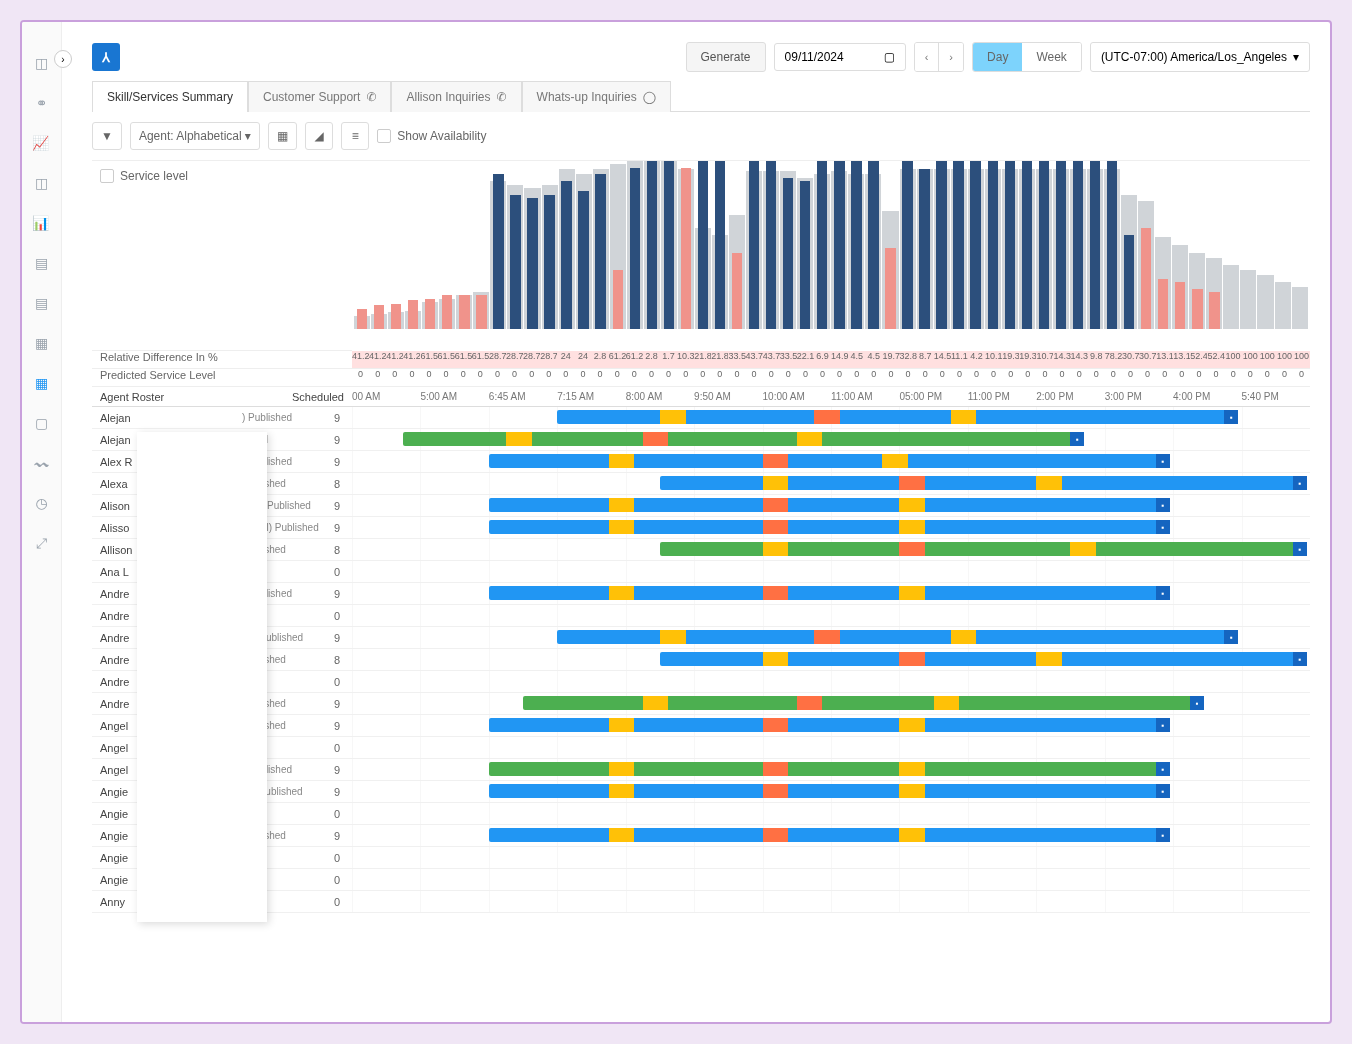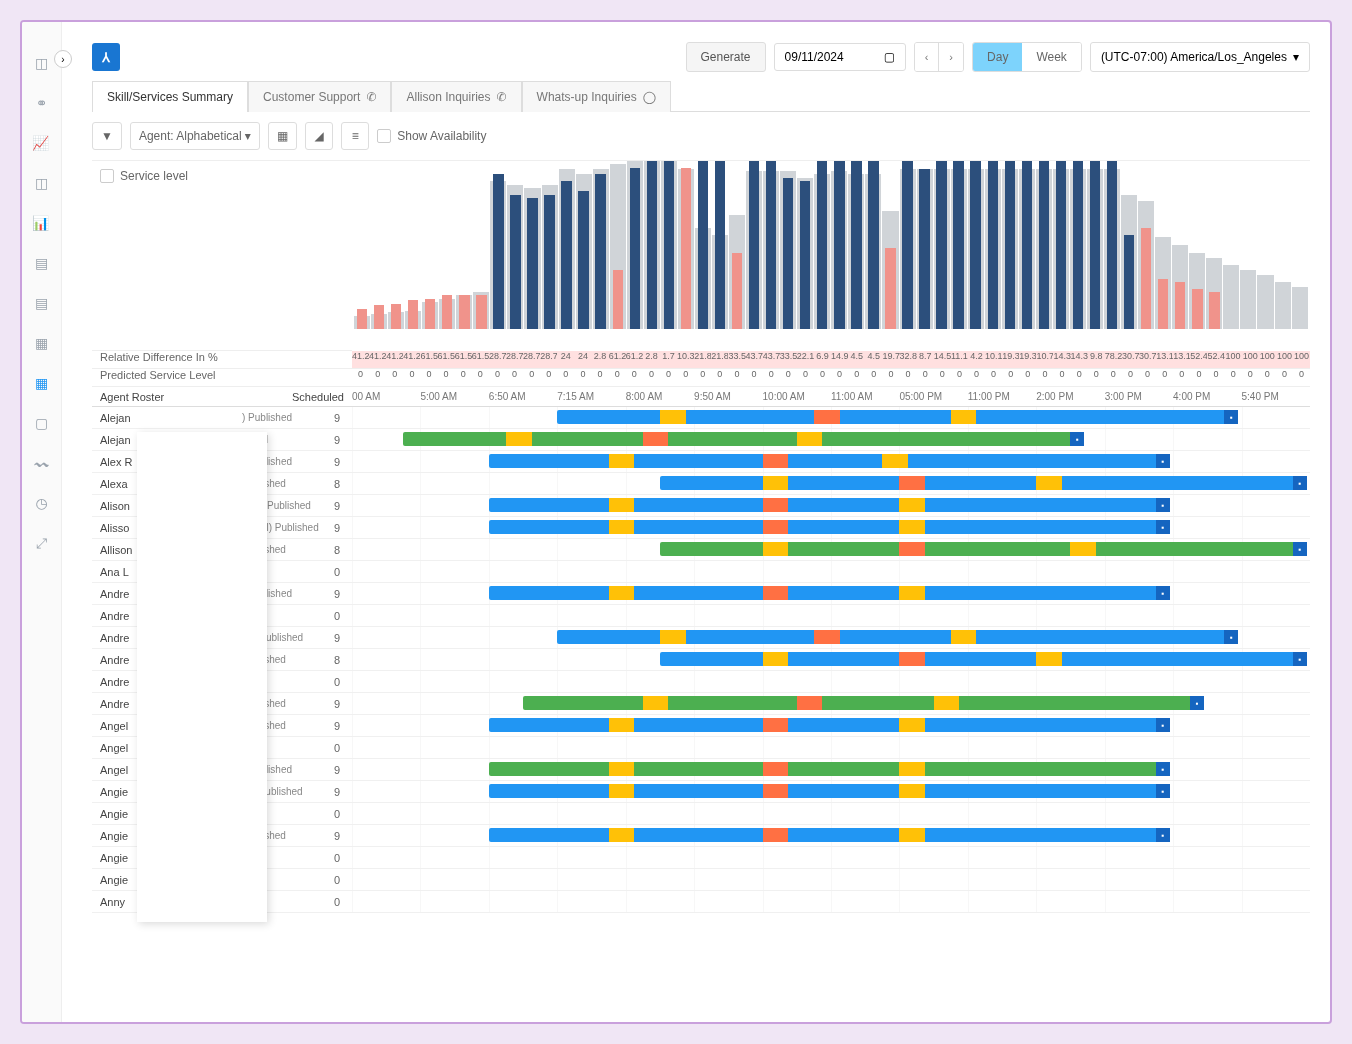--- a/index.html
+++ b/index.html
@@ -504,21 +504,21 @@
     </div>
 
     <div class="timehdr">
       <div class="lpad">
         <span>Agent Roster</span>
         <span>Scheduled</span>
       </div>
       <div class="hrs" id="hrs">
           <span>00 AM</span>
           <span>5:00 AM</span>
-          <span>6:50 AM</span>
+          <span>6:45 AM</span>
           <span>7:15 AM</span>
           <span>8:00 AM</span>
           <span>9:50 AM</span>
           <span>10:00 AM</span>
           <span>11:00 AM</span>
           <span>05:00 PM</span>
           <span>11:00 PM</span>
           <span>2:00 PM</span>
           <span>3:00 PM</span>
           <span>4:00 PM</span>

